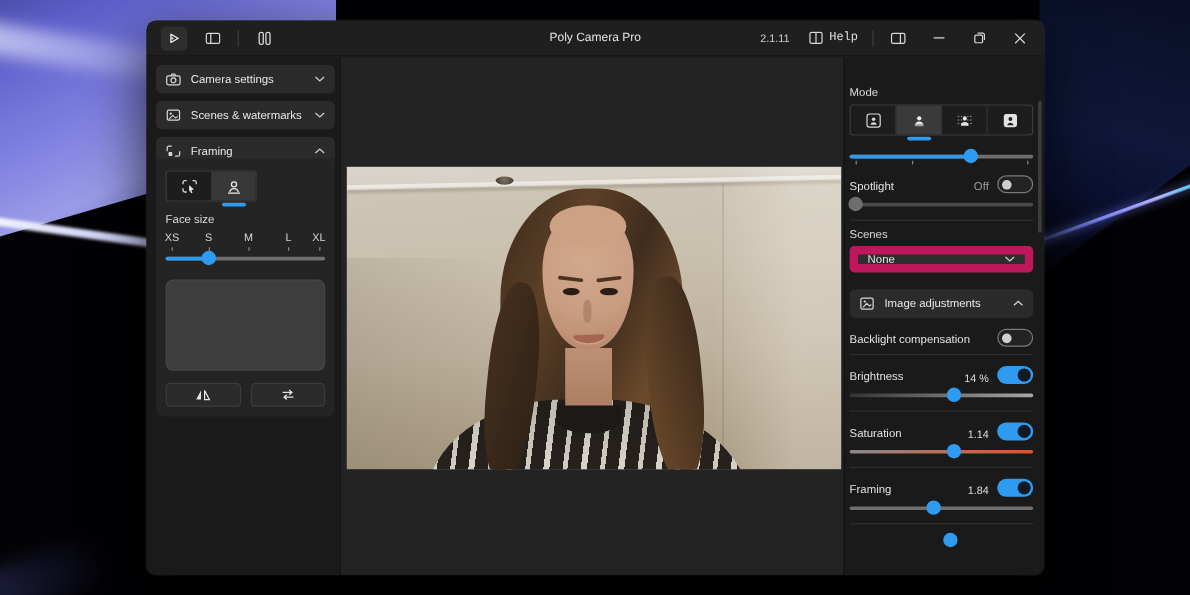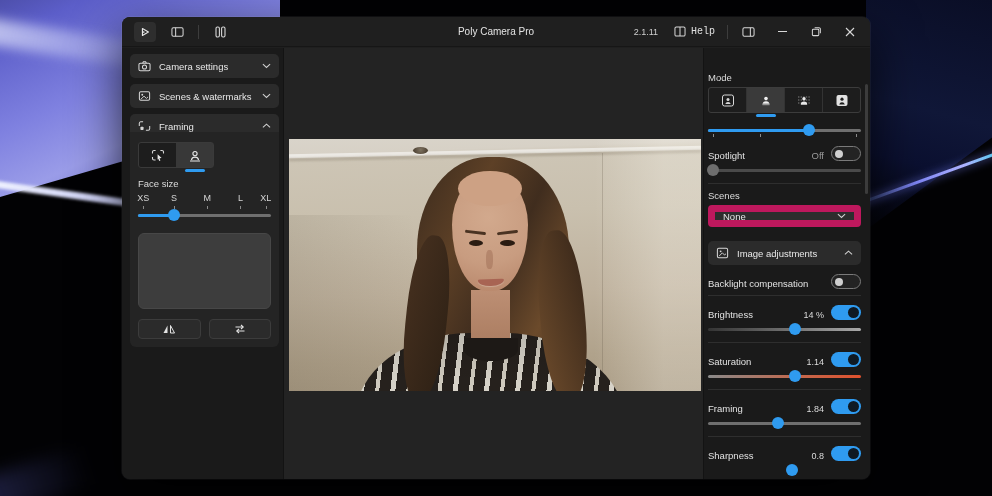--- a/index.html
+++ b/index.html
@@ -479,27 +479,20 @@
           <div class="toggle on">
               <div class="knob"></div>
             </div>
         </div>
         <div class="slider nofill" style="--p: 46%;">
           <div class="track"></div>
           <div class="handle"></div>
         </div>
         <div class="divider"></div>
 
-        <div class="row">
-          <span class="lbl">Sharpness</span>
-          <span class="val">0.8</span>
-          <div class="toggle on">
-              <div class="knob"></div>
-            </div>
-        </div>
         <div class="slider" style="--p: 55%;">
 
           <div class="handle"></div>
         </div>
 
         <div class="scroll-thumb"></div>
       </div>
     </div>
   </div>
 </div>

